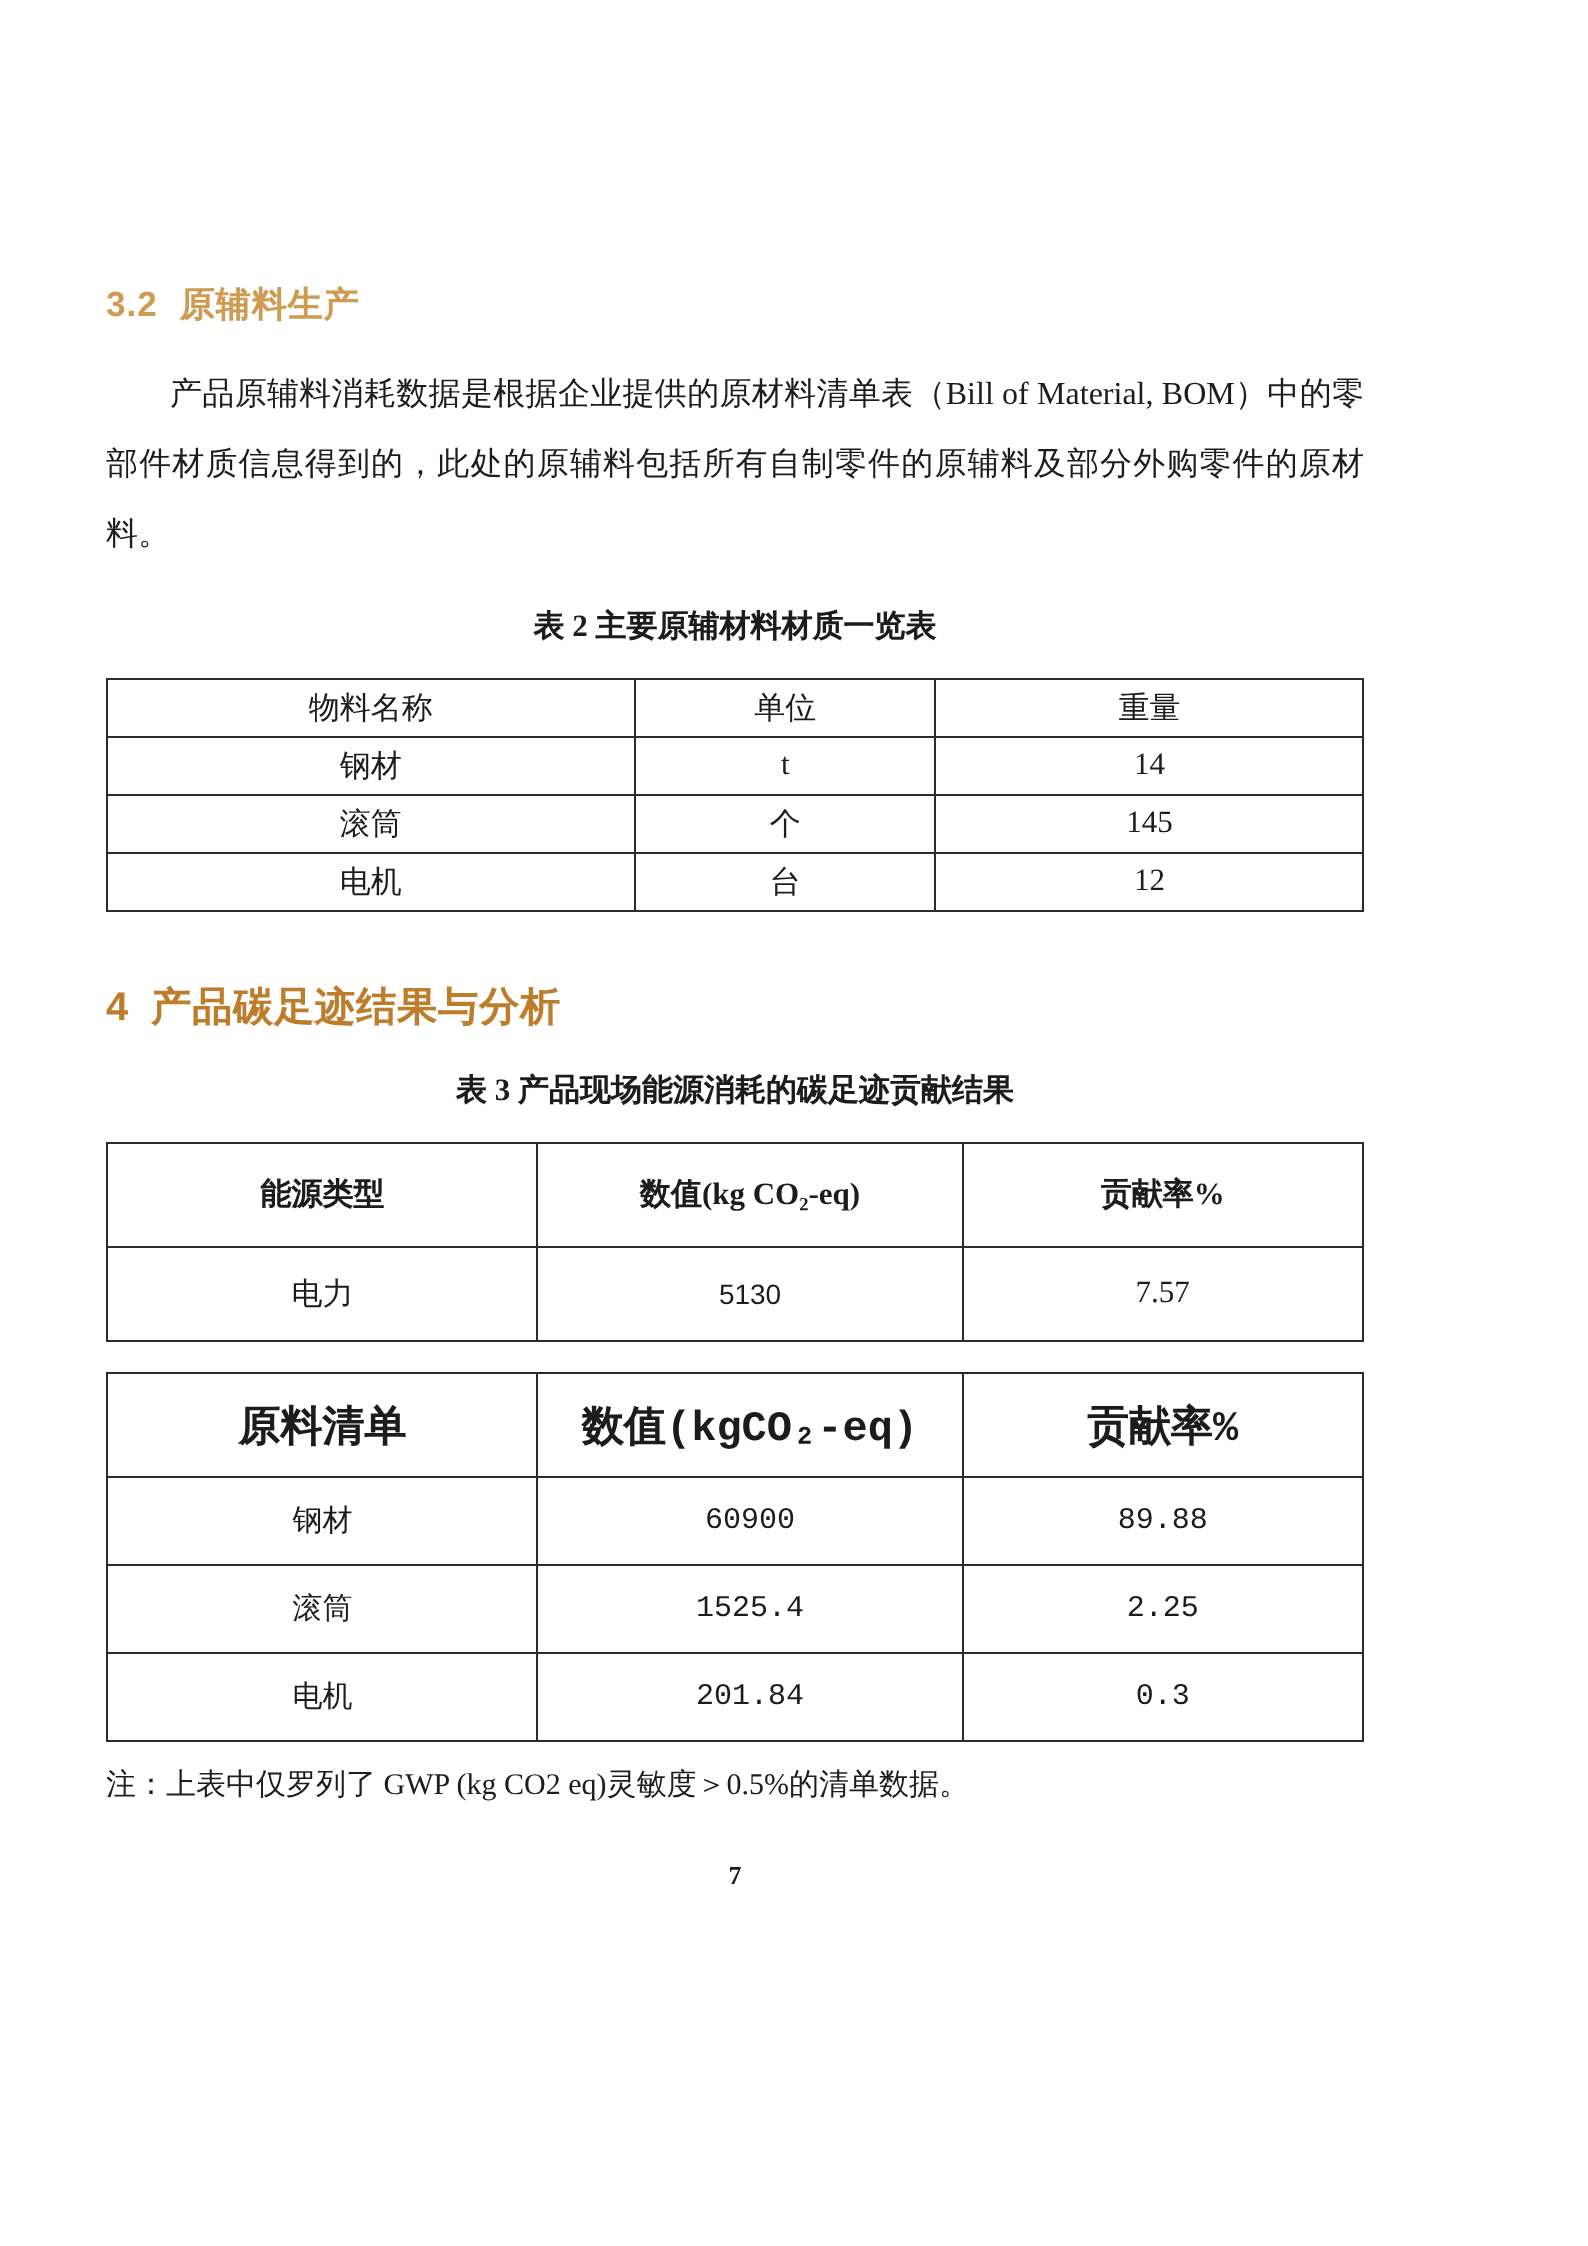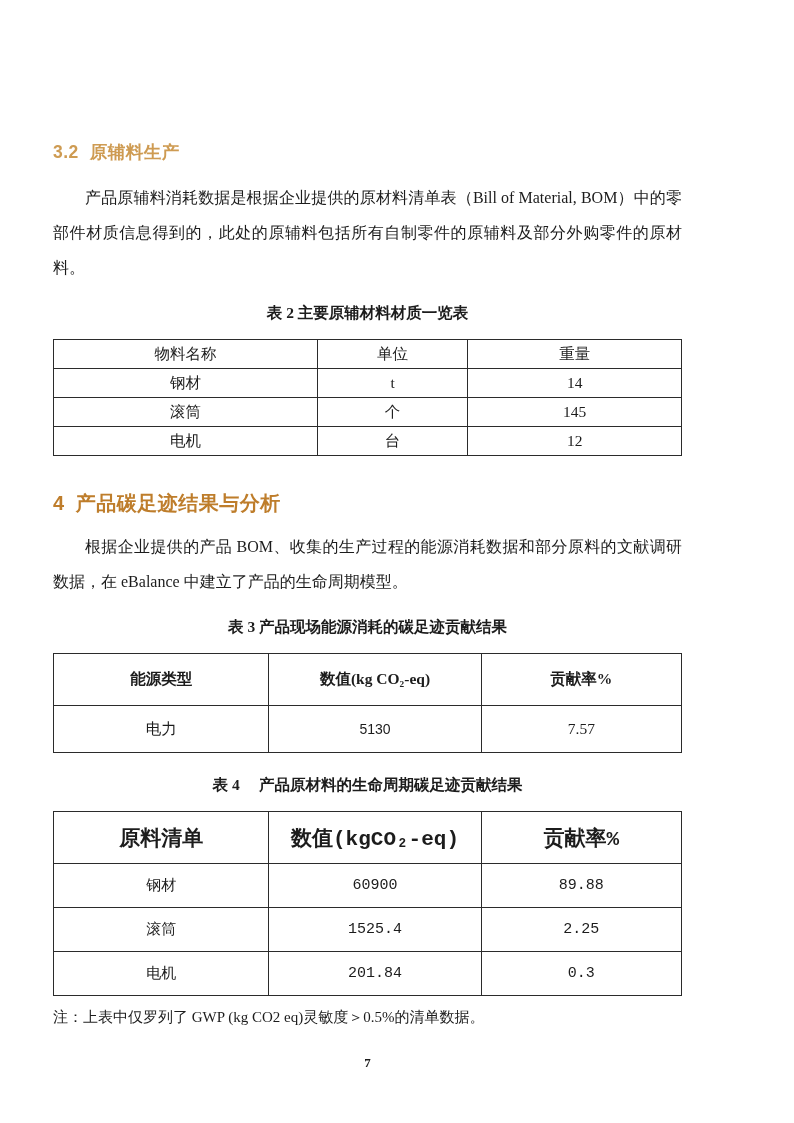--- a/index.html
+++ b/index.html
@@ -106,41 +106,39 @@
           <td>台</td>
           <td>12</td>
         </tr>
       </tbody>
     </table>
 
   <h1 class="sec-main">
     <span class="sec-num">4</span><span>产品碳足迹结果与分析</span>
   </h1>
 
-  <p class="para" style="margin-top:12px;">根据企业提供的产品 BOM、收集的生产过程的能源消耗数据和部分原料的文献调研数据，在 eBalance 中建立了产品的生命周期模型。</p>
 
   <p class="caption">表 3  产品现场能源消耗的碳足迹贡献结果</p>
   <table class="table3">
       <thead>
         <tr>
           <th>能源类型</th>
           <th>数值(kg CO₂-eq)</th>
           <th>贡献率%</th>
         </tr>
       </thead>
       <tbody>
         <tr>
           <td>电力</td>
           <td>5130</td>
           <td>7.57</td>
         </tr>
       </tbody>
     </table>
 
-  <p class="caption" style="margin-top:22px;">表 4　 产品原材料的生命周期碳足迹贡献结果</p>
   <table class="table4">
       <thead>
         <tr>
           <th>原料清单</th>
           <th>数值(kgCO₂-eq)</th>
           <th>贡献率%</th>
         </tr>
       </thead>
       <tbody>
         <tr>

